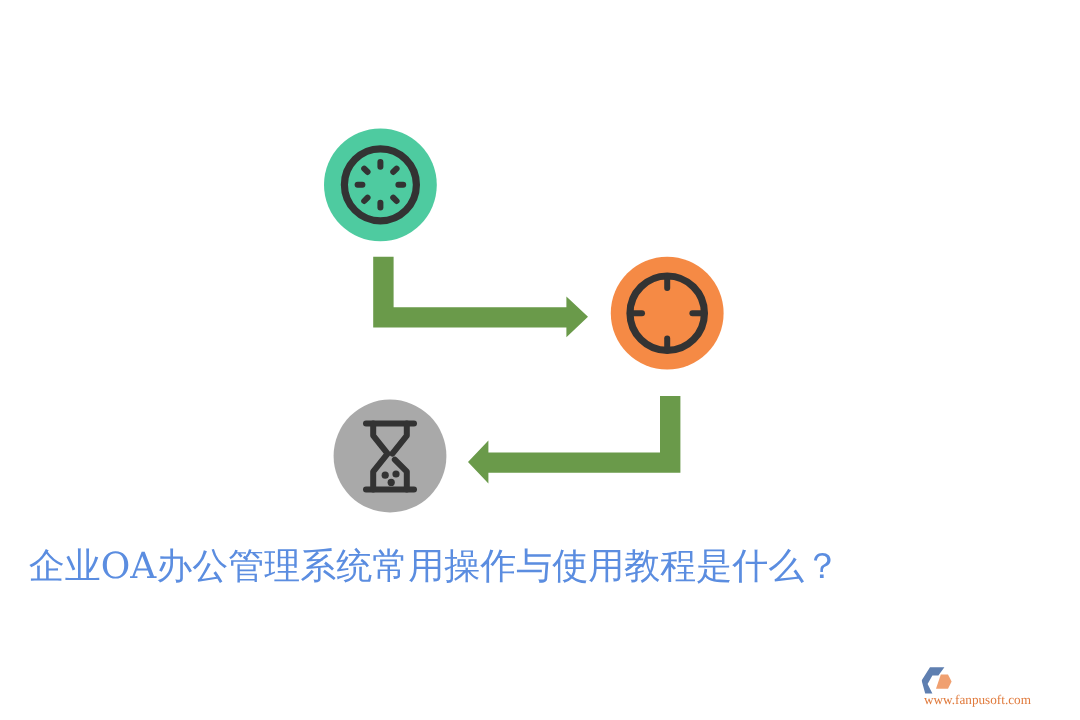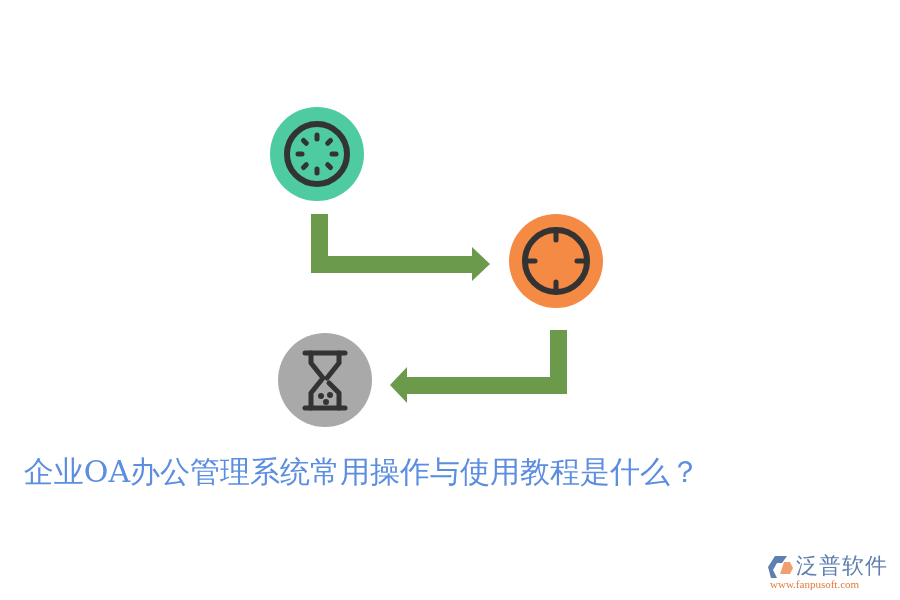--- a/index.html
+++ b/index.html
@@ -74,15 +74,14 @@
 
 <div class="title">
   <span>企业OA办公管理系统常用操作与使用教程是什么？</span>
 </div>
 
 <div class="logo">
   <svg class="logo-mark" viewBox="0 0 26 26">
     <polygon points="7,2 19,2 14,9 9,9 5,16 9,24 3,24 0,13" fill="#5f7fb0"></polygon>
     <polygon points="16,8 22,8 25,14 22,20 12,20" fill="#f0a070"></polygon>
   </svg>
-  <div class="logo-name">泛普软件</div>
   <div class="logo-url">www.fanpusoft.com</div>
 </div>
 
 </body></html>

